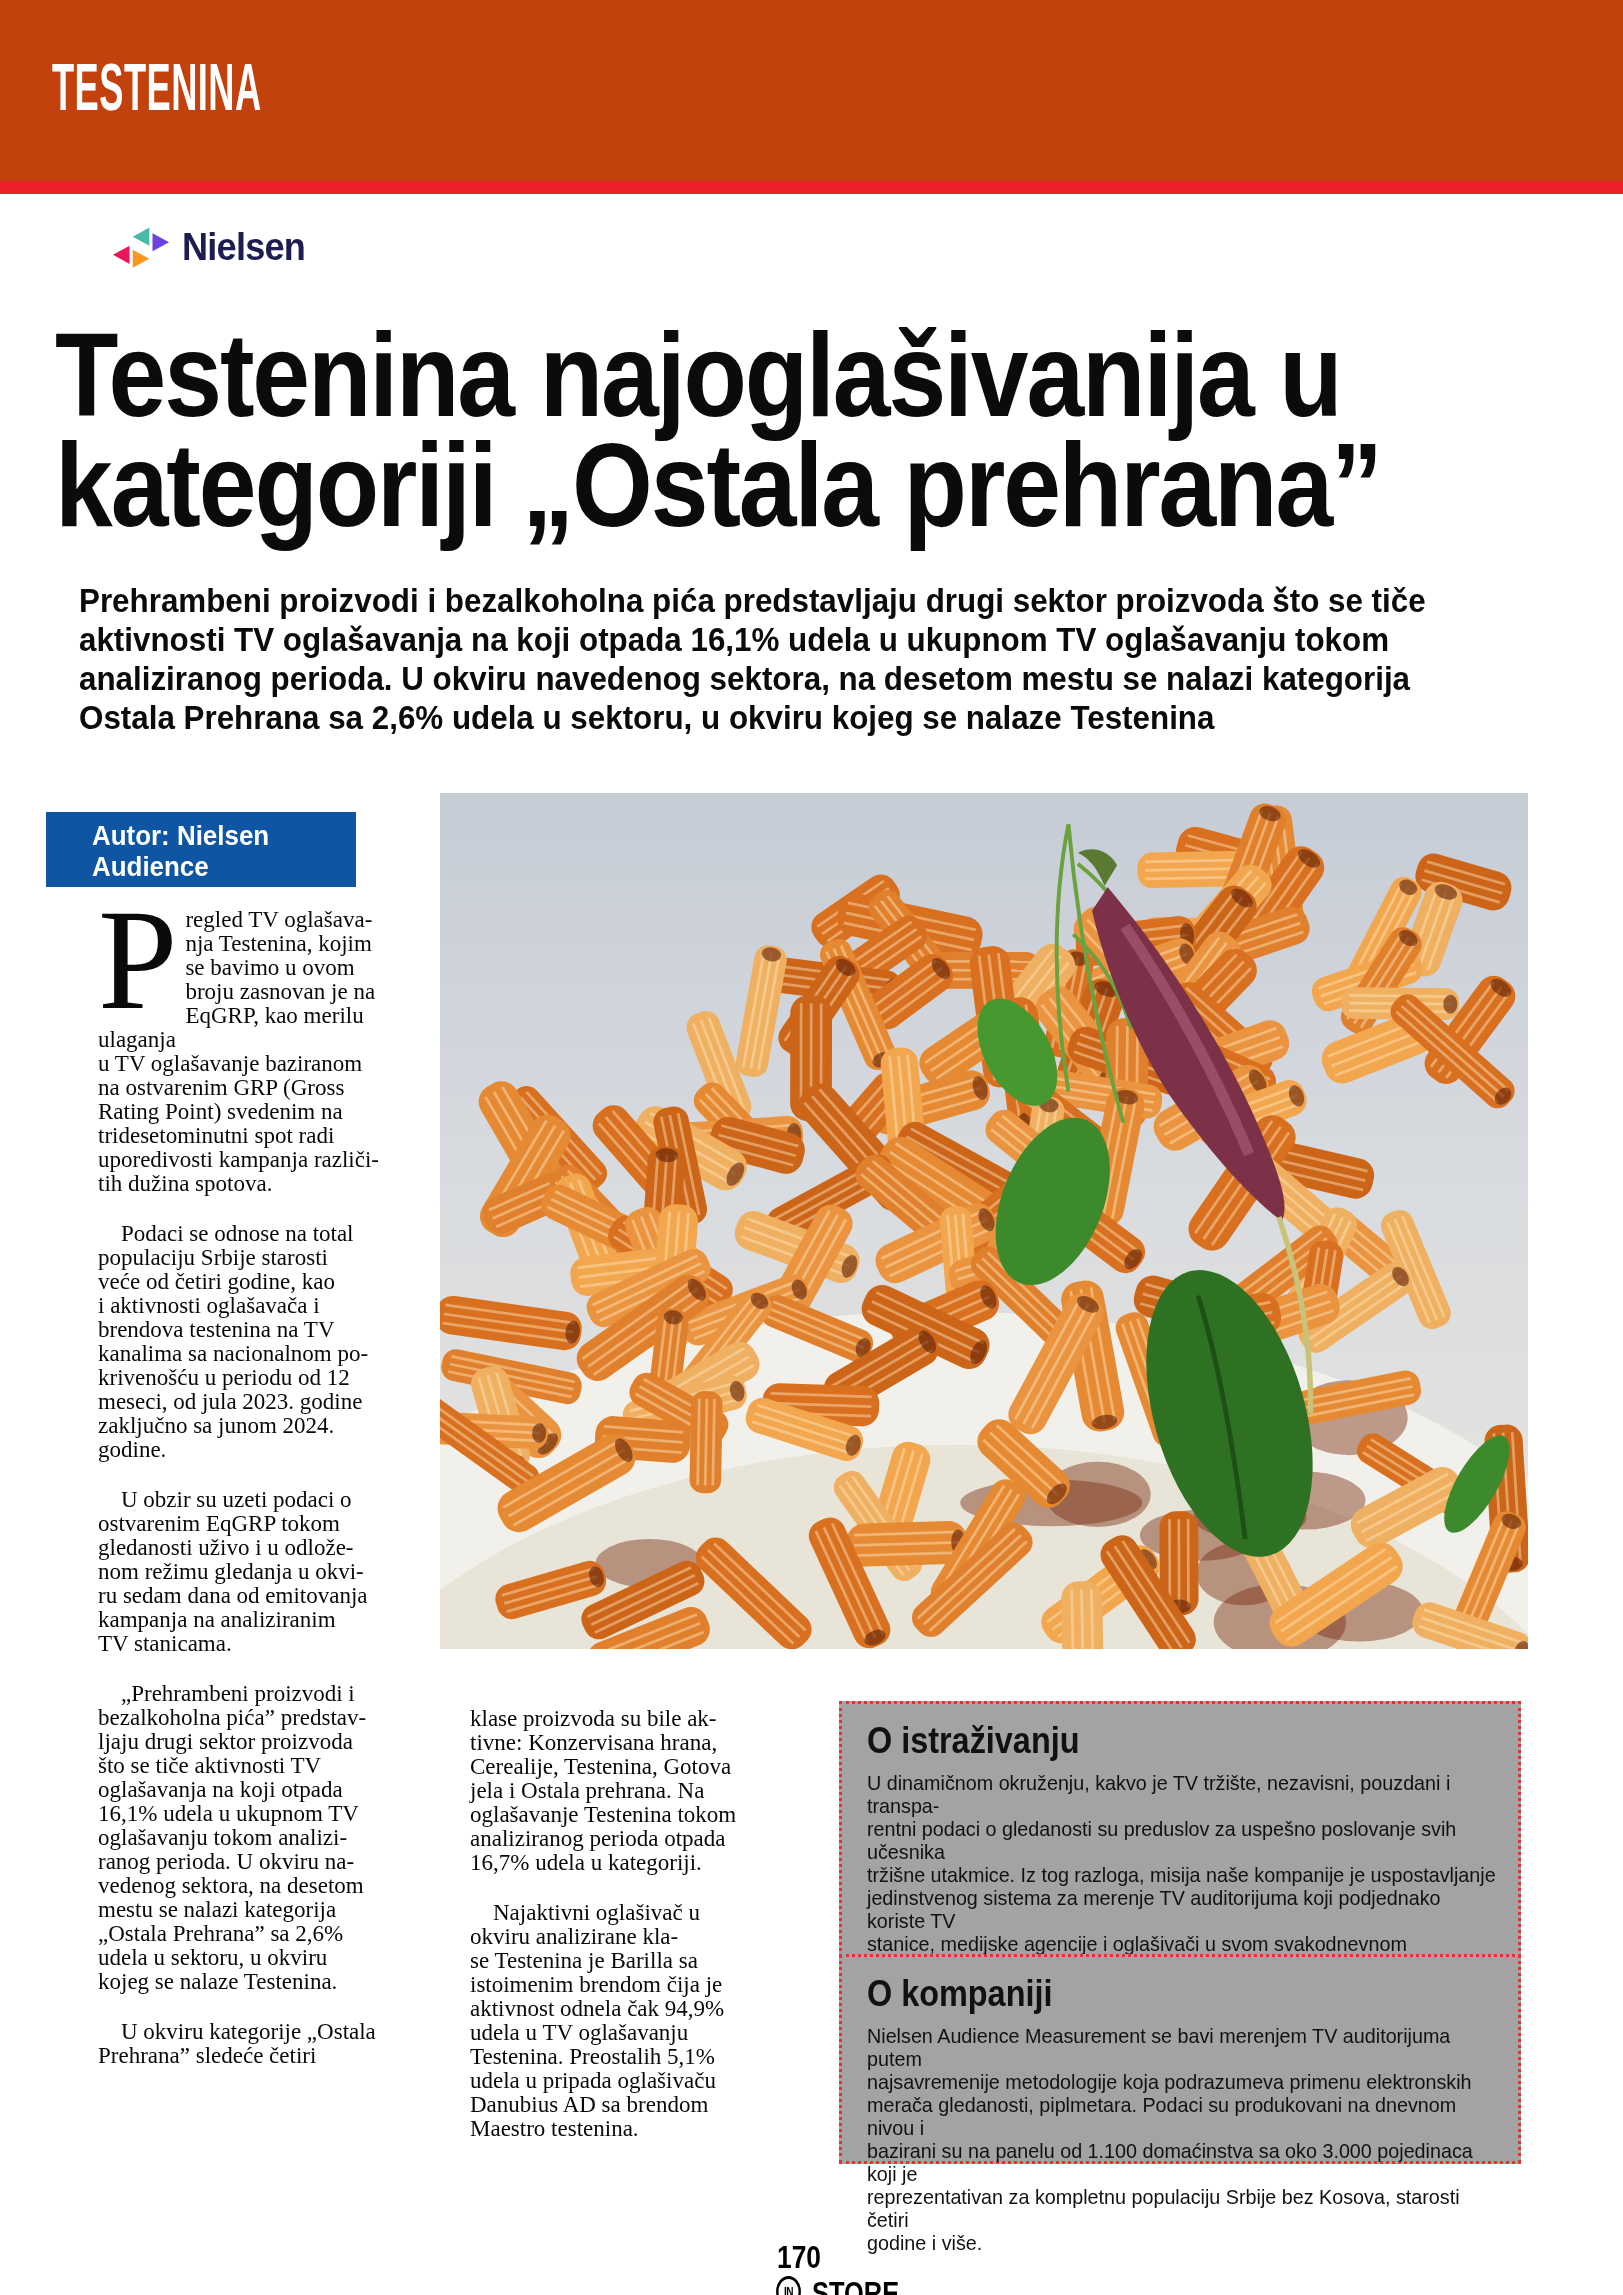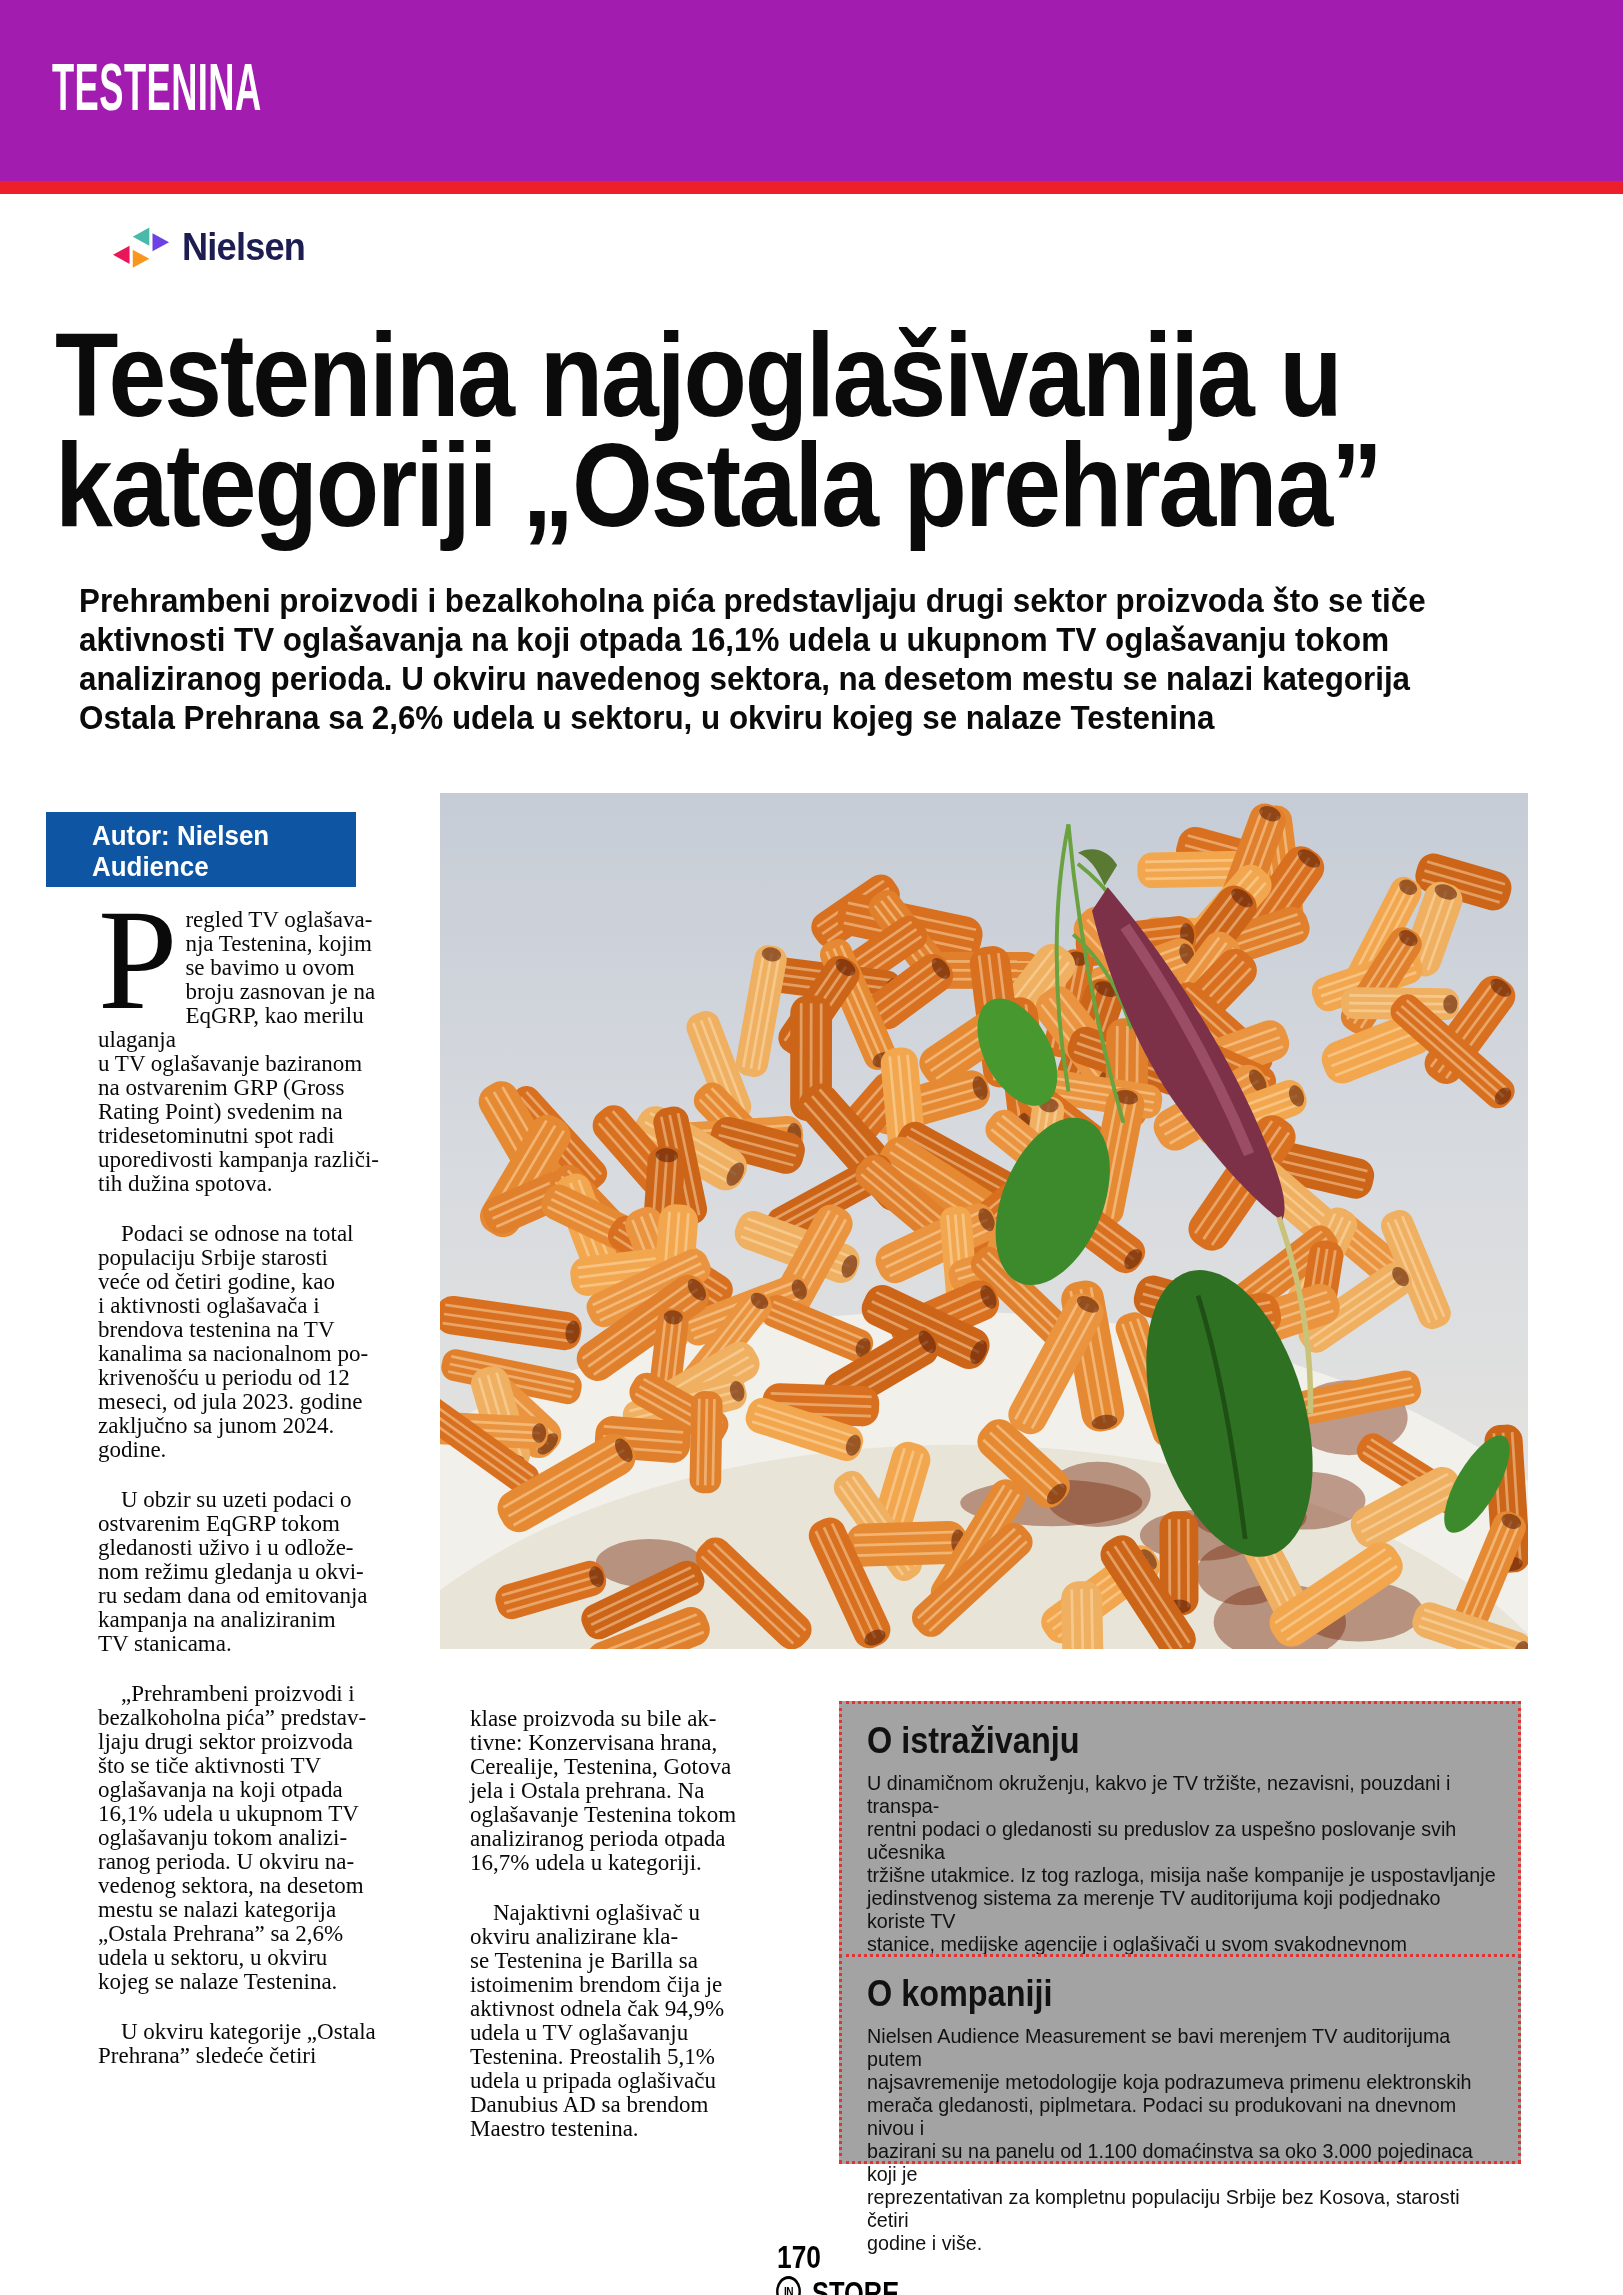--- a/index.html
+++ b/index.html
@@ -6,21 +6,21 @@
   .page{
     position:relative;
     width:1623px;height:2295px;
     background:#ffffff;
     overflow:hidden;
     font-family:"Liberation Sans", sans-serif;
   }
   
   .kicker-bar{
     position:absolute;left:0;top:0;width:1623px;height:181px;
-    background:#a21caf;
+    background:#c2410c;
   }
   .kicker-text{
     position:absolute;left:52px;top:49px;
     color:#ffffff;font-weight:bold;font-size:66px;letter-spacing:0.8px;
     transform:scaleX(0.55);transform-origin:0 0;white-space:nowrap;
   }
   .red-rule{
     position:absolute;left:0;top:181px;width:1623px;height:12.6px;
     background:#ec1f2a;
   }

